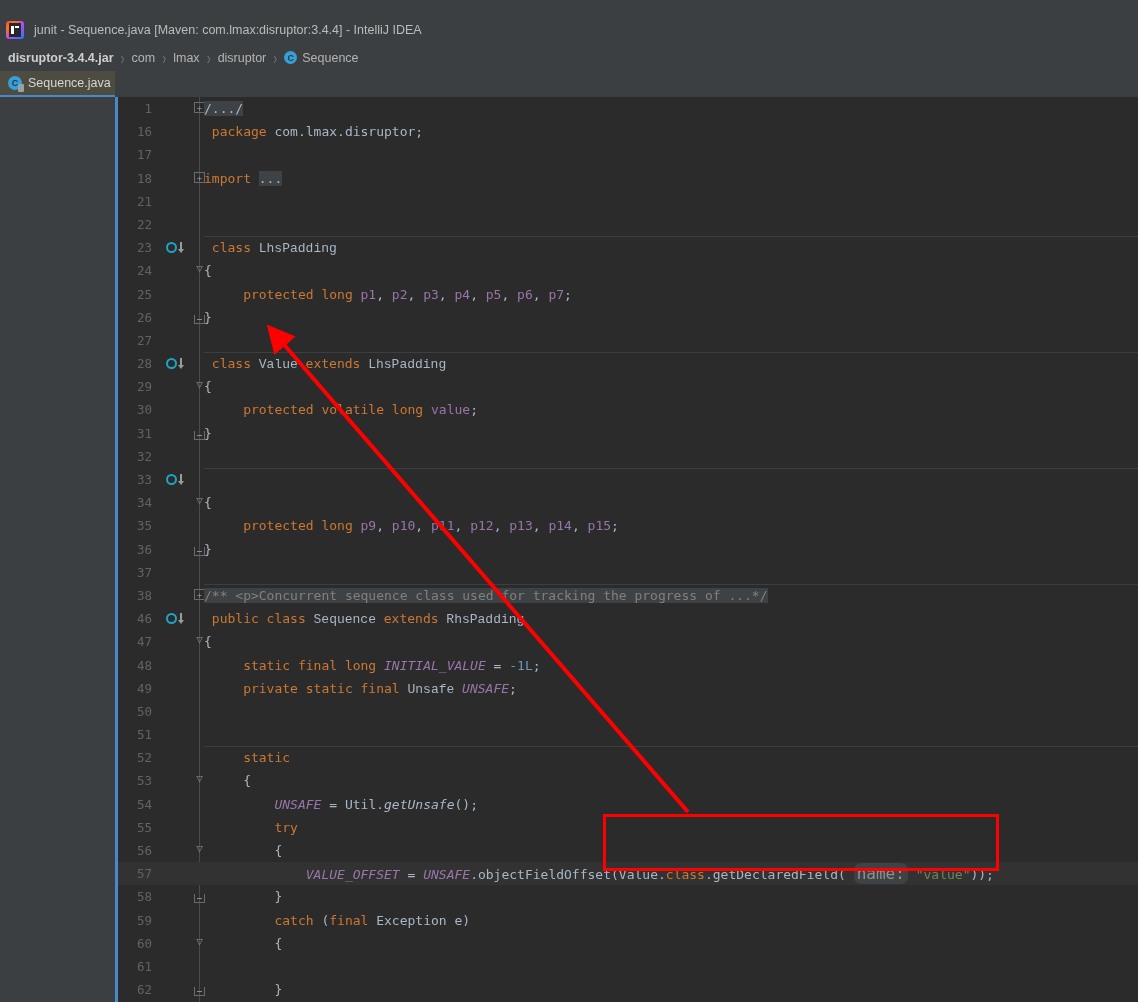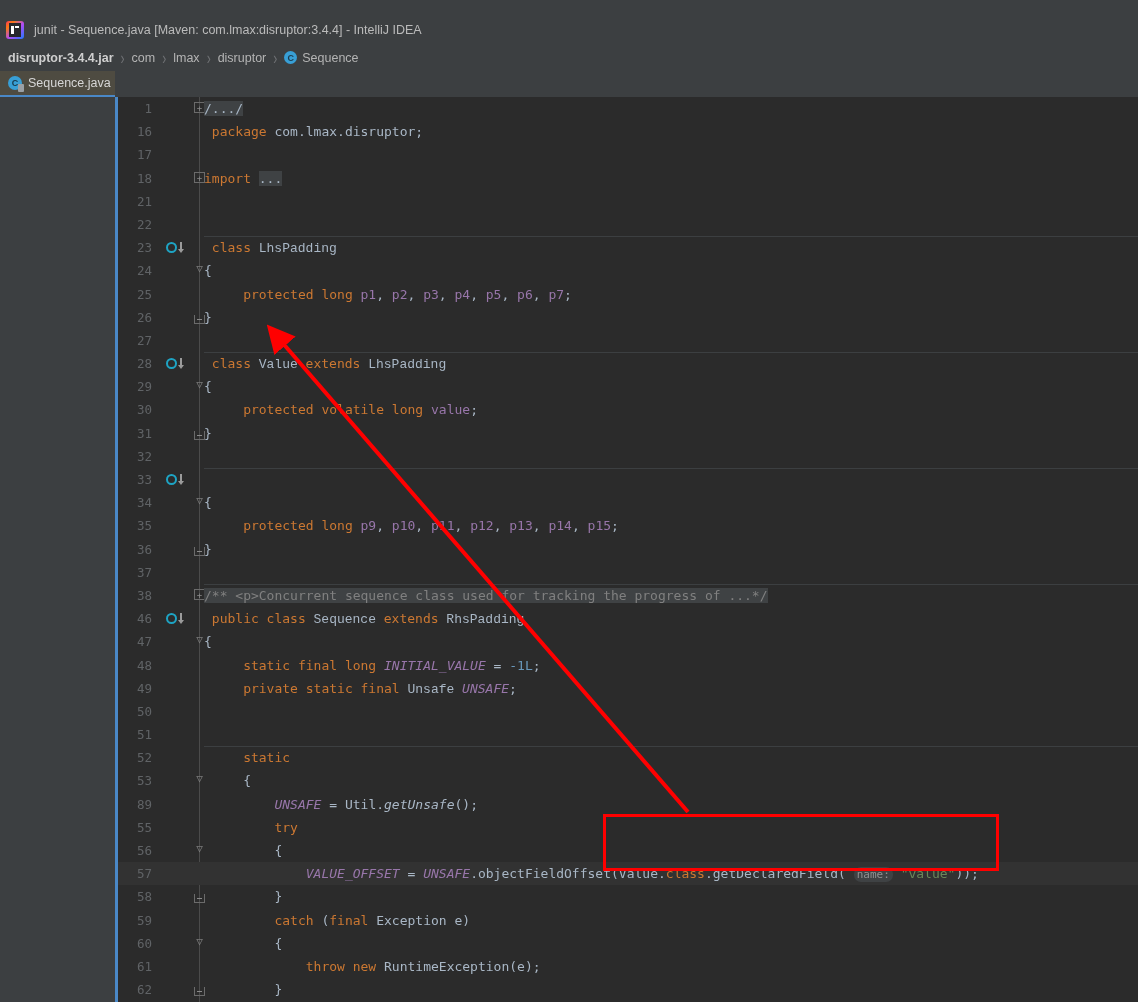--- a/index.html
+++ b/index.html
@@ -315,21 +315,21 @@
   }
   .fold-cmt {
     background: #3f4244;
     color: #808080;
   }
   .param-hint {
     background: #3f4244;
     color: #919191;
     border-radius: 7px;
     padding: 1px 3px;
-    font-size: 11px;
+    font-size: 16px;
   }
 
   
   .anno-svg {
     position: absolute;
     left: 0; top: 0;
     width: 1138px; height: 1002px;
     pointer-events: none;
   }
   .redbox {
@@ -413,28 +413,28 @@
           <div class="row"><div class="lineno">37</div><div class="code"></div></div>
           <div class="row"><div class="sep"></div><div class="lineno">38</div><div class="fold box">+</div><div class="code"><span class="fold-cmt">/** &lt;p&gt;Concurrent sequence class used for tracking the progress of ...*/</span></div></div>
           <div class="row"><div class="lineno">46</div><div class="gutter-run"><span class="impl-icon"></span><span class="impl-arrow"></span></div><div class="code"><span class="id"> </span><span class="kw">public class</span><span class="cls"> Sequence </span><span class="kw">extends</span><span class="cls"> RhsPadding</span></div></div>
           <div class="row"><div class="lineno">47</div><div class="fold chev-down">▽</div><div class="code"><span class="id">{</span></div></div>
           <div class="row"><div class="lineno">48</div><div class="code"><span class="id">     </span><span class="kw">static final long</span><span class="id"> </span><span class="const">INITIAL_VALUE</span><span class="id"> = </span><span class="num">-1L</span><span class="id">;</span></div></div>
           <div class="row"><div class="lineno">49</div><div class="code"><span class="id">     </span><span class="kw">private static final</span><span class="cls"> Unsafe </span><span class="const">UNSAFE</span><span class="id">;</span></div></div>
           <div class="row"><div class="lineno">50</div></div>
           <div class="row"><div class="lineno">51</div><div class="code"></div></div>
           <div class="row"><div class="sep"></div><div class="lineno">52</div><div class="code"><span class="id">     </span><span class="kw">static</span></div></div>
           <div class="row"><div class="lineno">53</div><div class="fold chev-down">▽</div><div class="code"><span class="id">     {</span></div></div>
-          <div class="row"><div class="lineno">89</div><div class="code"><span class="id">         </span><span class="const">UNSAFE</span><span class="id"> = Util.</span><span class="meth">getUnsafe</span><span class="id">();</span></div></div>
+          <div class="row"><div class="lineno">54</div><div class="code"><span class="id">         </span><span class="const">UNSAFE</span><span class="id"> = Util.</span><span class="meth">getUnsafe</span><span class="id">();</span></div></div>
           <div class="row"><div class="lineno">55</div><div class="code"><span class="id">         </span><span class="kw">try</span></div></div>
           <div class="row"><div class="lineno">56</div><div class="fold chev-down">▽</div><div class="code"><span class="id">         {</span></div></div>
           <div class="row current"><div class="lineno">57</div><div class="code"><span class="id">             </span><span class="const">VALUE_OFFSET</span><span class="id"> = </span><span class="const">UNSAFE</span><span class="id">.</span><span class="id">objectFieldOffset</span><span class="id">(Value.</span><span class="kw">class</span><span class="id">.</span><span class="id">getDeclaredField</span><span class="id">( </span><span class="param-hint">name:</span><span class="id"> </span><span class="str">"value"</span><span class="id">));</span></div></div>
           <div class="row"><div class="lineno">58</div><div class="fold cap-bot"></div><div class="code"><span class="id">         }</span></div></div>
           <div class="row"><div class="lineno">59</div><div class="code"><span class="id">         </span><span class="kw">catch</span><span class="id"> (</span><span class="kw">final</span><span class="id"> Exception e)</span></div></div>
           <div class="row"><div class="lineno">60</div><div class="fold chev-down">▽</div><div class="code"><span class="id">         {</span></div></div>
-          <div class="row"><div class="lineno">61</div><div class="code"><span class="id">             </span><span class="kw">throw new</span><span class="id"> RuntimeException(e);</span></div></div>
+          <div class="row"><div class="lineno">61</div></div>
           <div class="row"><div class="lineno">62</div><div class="fold cap-bot"></div><div class="code"><span class="id">         }</span></div></div>
           <div class="row"><div class="lineno">63</div><div class="fold cap-bot"></div><div class="code"><span class="id">     }</span></div></div>
         </div>
     </div>
   </div>
 
   <svg class="anno-svg" viewBox="0 0 1138 1002">
     <defs>
       <marker id="ah" markerWidth="7" markerHeight="7" refX="1" refY="3.5" orient="auto">
         <polygon points="0 0, 7 3.5, 0 7" fill="#ff0000"></polygon>

